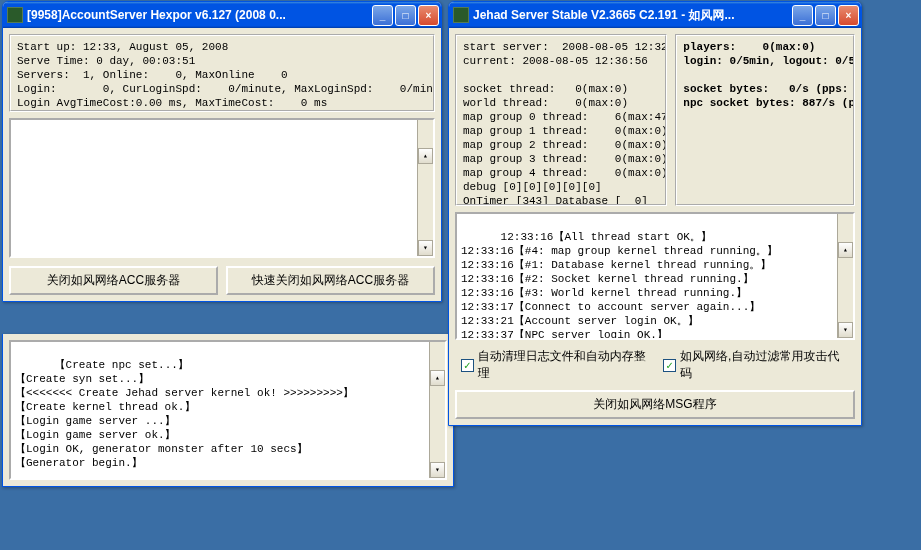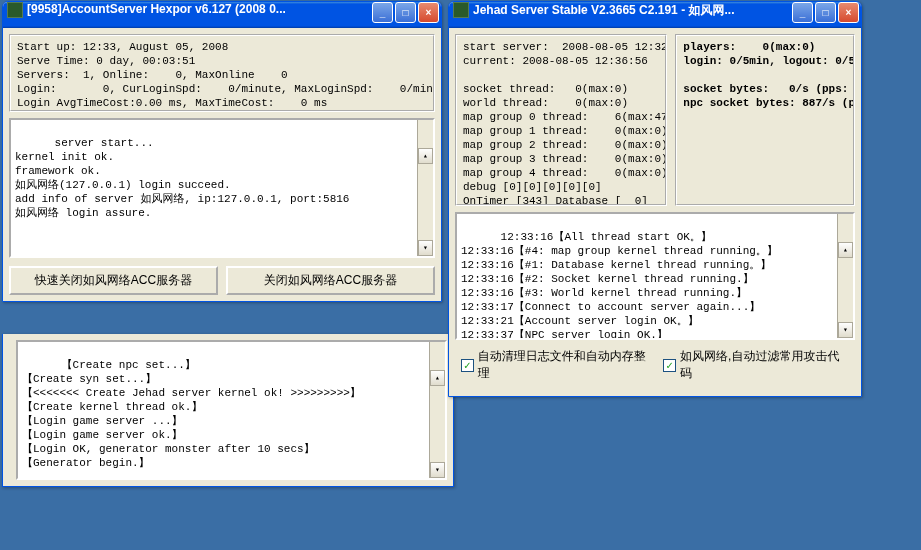--- a/index.html
+++ b/index.html
@@ -16,21 +16,21 @@
   position: absolute;
   background: #ece9d8;
   border: 1px solid #0054e3;
   border-radius: 6px 6px 0 0;
   box-shadow: 1px 1px 3px rgba(0,0,0,.3);
 }
 .titlebar {
   height: 26px;
   background: linear-gradient(to bottom, #3c8cde 0%, #0054e3 8%, #0054e3 92%, #003ba7 100%);
   display: flex;
-  align-items: flex-start;
+  align-items: center;
   padding: 0 2px 0 4px;
   color: #fff;
   font-weight: bold;
   font-size: 12px;
   border-radius: 5px 5px 0 0;
 }
 .titlebar-icon {
   width: 16px; height: 16px;
   background: #2a5a2a;
   margin-right: 4px;
@@ -124,42 +124,36 @@
     </div>
   </div>
   <div class="window-body">
     <div class="panel" style="height:78px;">Start up: 12:33, August 05, 2008
 Serve Time: 0 day, 00:03:51
 Servers:  1, Online:    0, MaxOnline    0
 Login:       0, CurLoginSpd:    0/minute, MaxLoginSpd:    0/minute
 Login AvgTimeCost:0.00 ms, MaxTimeCost:    0 ms</div>
     <div style="height:6px"></div>
     <div class="textbox" style="height:140px;">
-      <span>server start...
-kernel init ok.
-framework ok.
-如风网络(127.0.0.1) login succeed.
-add info of server 如风网络, ip:127.0.0.1, port:5816
-如风网络 login assure.</span>
       <div class="scroll-track">
         <div class="scroll-arrow">▴</div>
         <div style="flex:1"></div>
         <div class="scroll-arrow" style="position:absolute;bottom:0;left:0;right:0;">▾</div>
       </div>
     </div>
     <div style="height:8px"></div>
     <div class="row">
+      <button class="btn" style="flex:1">关闭如风网络ACC服务器</button>
       <button class="btn" style="flex:1">快速关闭如风网络ACC服务器</button>
-      <button class="btn" style="flex:1">关闭如风网络ACC服务器</button>
     </div>
   </div>
 </div>
 
 <div class="window" style="left:2px; top:334px; width:452px; border-top:none; border-radius:0;">
-  <div class="window-body" style="margin-left:7px;">
+  <div class="window-body" style="">
     <div class="textbox" style="height:140px;">
       <span>【Create npc set...】
 【Create syn set...】
 【&lt;&lt;&lt;&lt;&lt;&lt;&lt; Create Jehad server kernel ok! &gt;&gt;&gt;&gt;&gt;&gt;&gt;&gt;&gt;】
 【Create kernel thread ok.】
 【Login game server ...】
 【Login game server ok.】
 【Login OK, generator monster after 10 secs】
 【Generator begin.】</span>
       <div class="scroll-track">
@@ -221,15 +215,16 @@
         <span class="box">✓</span>
         <span>自动清理日志文件和自动内存整理</span>
       </label>
       <label class="checkbox">
         <span class="box">✓</span>
         <span>如风网络,自动过滤常用攻击代码</span>
       </label>
     </div>
     <div style="height:8px"></div>
     <div class="row">
+      <button class="btn" style="flex:1">关闭如风网络MSG程序</button>
     </div>
   </div>
 </div>
 
 </body></html>

